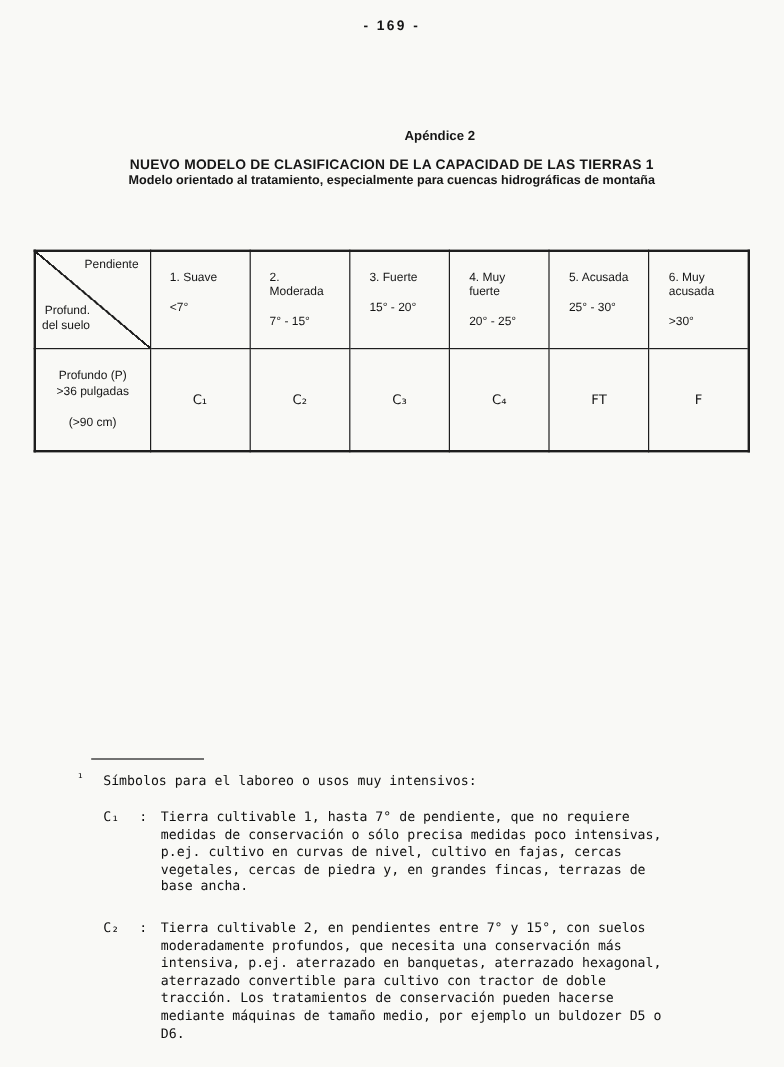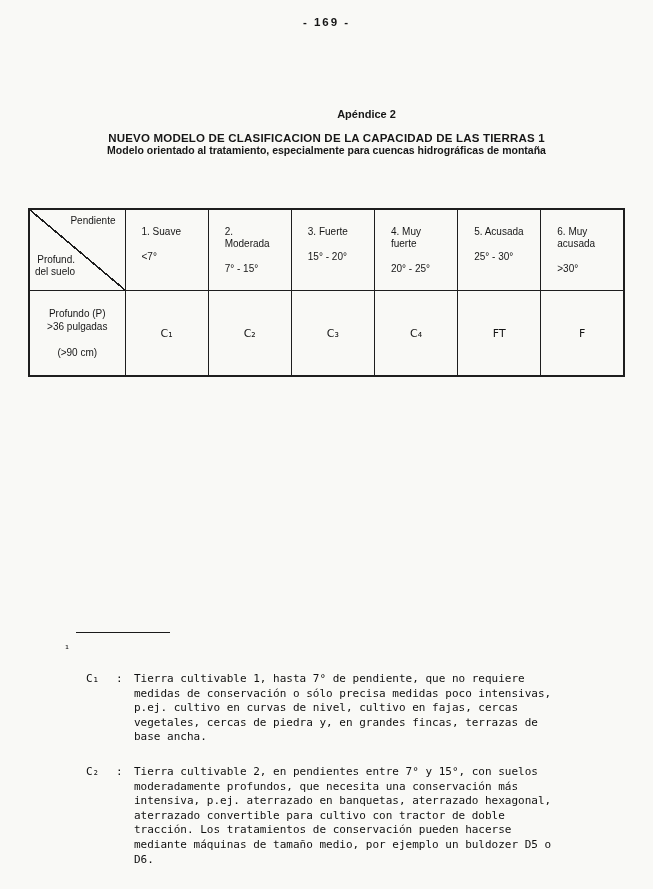--- a/index.html
+++ b/index.html
@@ -146,20 +146,21 @@
           <td class="cell plain">F</td>
         </tr>
       </tbody>
   </table>
 
   <div class="footnote-rule"></div>
 
   <div class="footnote-block">
     <div class="footnote-intro">
       <span class="fn-marker">¹</span>
+      <span>Símbolos para el laboreo o usos muy intensivos:</span>
     </div>
     <div class="fn-items" id="footnote-items">
         <div class="fn-item">
           <span class="fn-sym">C₁</span>
           <span class="fn-sep">:</span>
           <span class="fn-text">Tierra cultivable 1, hasta 7° de pendiente, que no requiere
 medidas de conservación o sólo precisa medidas poco intensivas,
 p.ej. cultivo en curvas de nivel, cultivo en fajas, cercas
 vegetales, cercas de piedra y, en grandes fincas, terrazas de
 base ancha.</span>

